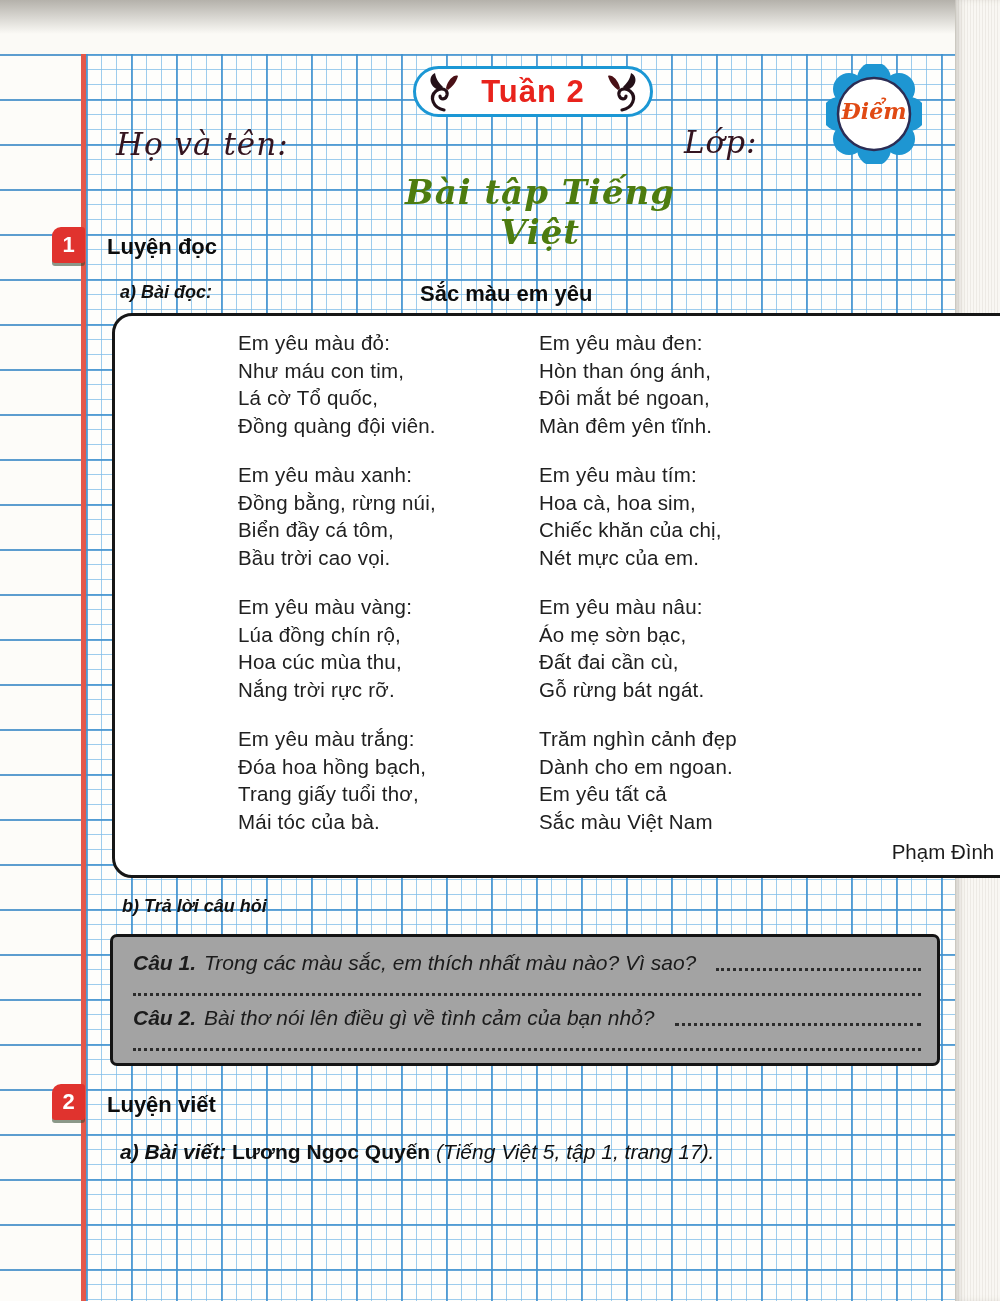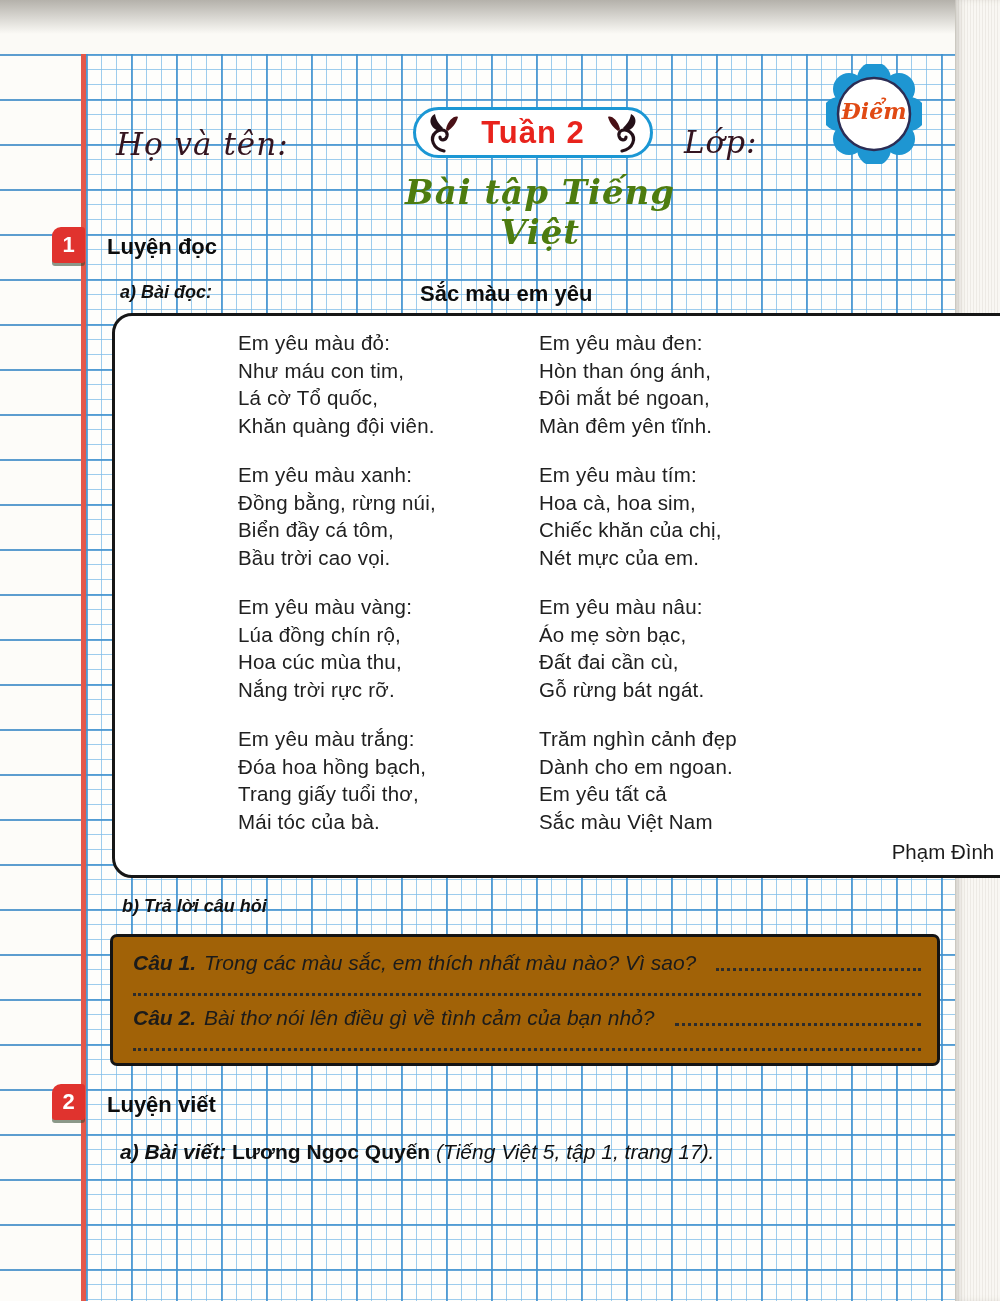--- a/index.html
+++ b/index.html
@@ -28,21 +28,21 @@
     box-shadow:inset 6px 0 8px -4px rgba(120,115,105,.45);
   }
   .top-scan-smudge {
     position:absolute; left:0; top:0; height:34px; width:955px;
     background:linear-gradient(to bottom, rgba(110,105,96,.50), rgba(110,105,96,0));
   }
   
   .week-pill {
     position:absolute; left:413px; top:66px; width:240px; height:51px; z-index:4;
     background:#fff; border:3px solid #1b97d4; border-radius:28px;
-    display:flex; align-items:center; justify-content:space-between; padding:0 12px; box-sizing:border-box;margin-top:41px;
+    display:flex; align-items:center; justify-content:space-between; padding:0 12px; box-sizing:border-box;
   }
   .week-pill .label { font-size:31px; font-weight:bold; color:#e8231c; letter-spacing:1px; }
   .fleuron { width:30px; height:40px; display:block; }
   .fleuron.mirror { transform:scaleX(-1); }
   .score-badge { position:absolute; left:826px; top:64px; width:96px; height:100px; z-index:4; }
   .score-badge .txt {
     position:absolute; left:0; right:0; top:34px; text-align:center;
     font-family:"DejaVu Serif", serif; font-style:italic; font-weight:bold;
     font-size:22px; color:#e04a14;
   }
@@ -73,21 +73,21 @@
   }
   .poem-cols { position:absolute; left:123px; right:16px; top:13px; display:flex; }
   .poem-col-1 { width:301px; }
   .poem-col-2 { flex:1; }
   .stanza { margin-bottom:22px; }
   .stanza div { font-size:20.5px; line-height:27.5px; color:#202020; letter-spacing:.2px; white-space:nowrap; }
   .poem-author { position:absolute; right:62px; top:524px; font-size:20.5px; color:#1b1b1b; }
   
   .answer-box {
     position:absolute; left:110px; top:934px; width:830px; height:132px; z-index:4;
-    background:#a16207; border:3px solid #141414; border-radius:7px; box-sizing:border-box;
+    background:#a3a3a3; border:3px solid #141414; border-radius:7px; box-sizing:border-box;
     padding:10px 16px 8px 20px; display:flex; flex-direction:column; justify-content:space-between;
   }
   .q-row { display:flex; align-items:flex-end; height:28px; font-style:italic; font-size:21px; color:#1b1b1b; }
   .q-row .q-label { font-weight:bold; margin-right:8px; white-space:nowrap; }
   .q-row .q-text { margin-right:20px; white-space:nowrap; }
   .dots { flex:1; border-bottom:3px dotted #2c2c2c; margin-bottom:4px; min-width:20px; }
   .dots-row { height:22px; display:flex; }
   
   .writing-line { position:absolute; left:120px; top:1140px; z-index:4; font-size:21px; white-space:nowrap; color:#101010; }
   .writing-line .w-label { font-weight:bold; font-style:italic; }
@@ -146,21 +146,21 @@
   <div class="part-label" style="left:120px; top:282px;">a) Bài đọc:</div>
   <div class="poem-title" style="top:281px;">Sắc màu em yêu</div>
 
   <div class="poem-box">
     <div class="poem-cols">
       <div class="poem-col-1">
         <div class="stanza">
           <div>Em yêu màu đỏ:</div>
           <div>Như máu con tim,</div>
           <div>Lá cờ Tổ quốc,</div>
-          <div>Khăn quàng đội viên.</div>
+          <div>Đồng quàng đội viên.</div>
         </div>
         <div class="stanza">
           <div>Em yêu màu xanh:</div>
           <div>Đồng bằng, rừng núi,</div>
           <div>Biển đầy cá tôm,</div>
           <div>Bầu trời cao vọi.</div>
         </div>
         <div class="stanza">
           <div>Em yêu màu vàng:</div>
           <div>Lúa đồng chín rộ,</div>

